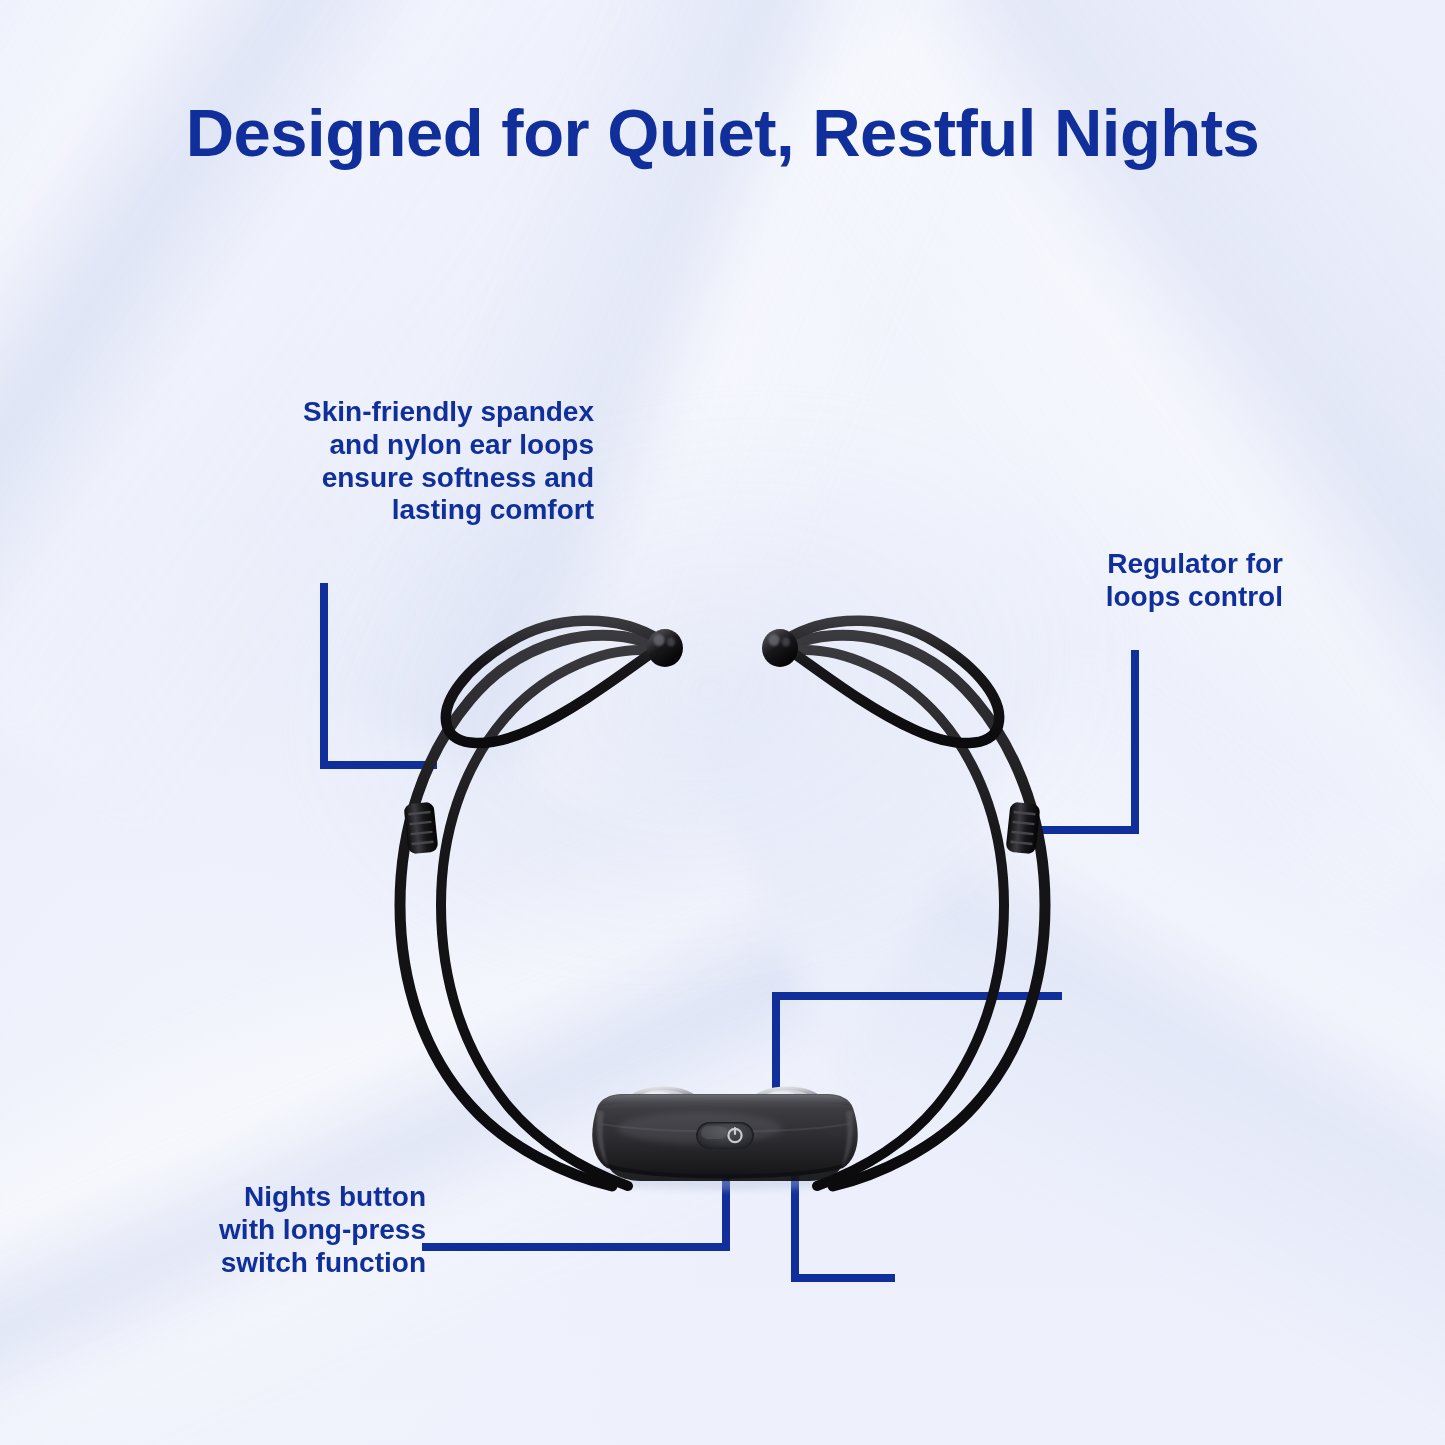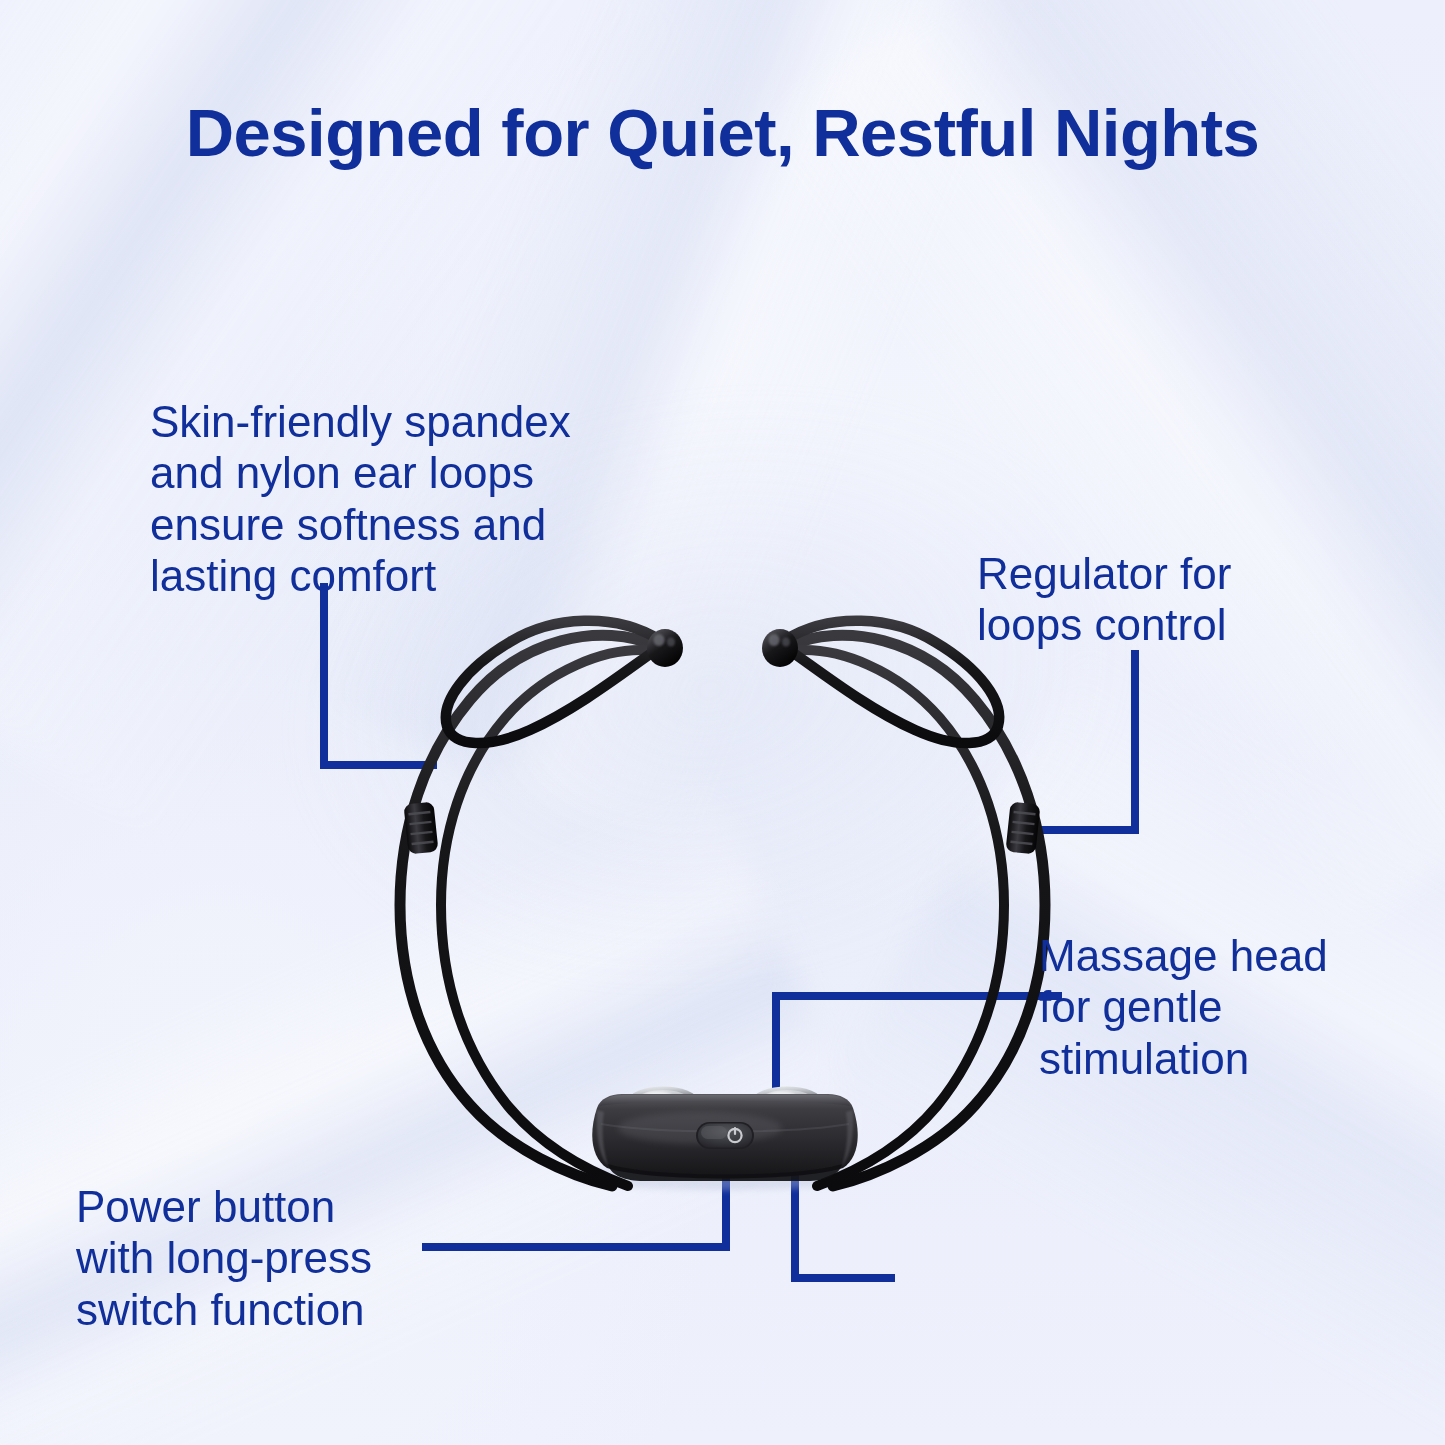--- a/index.html
+++ b/index.html
@@ -102,24 +102,24 @@
     font-weight: 700;
     letter-spacing: -0.5px;
     line-height: 1.1;
     white-space: nowrap;
   }
 
   
   .callout {
     position: absolute;
     color: #102f9b;
-    font-size: 44px;
-    font-weight: 400;
+    font-size: 28px;
+    font-weight: 700;
     line-height: 1.17;
-    text-align: left;
+    text-align: right;
     white-space: pre-line;
   }
   #lbl-earloops   { left: 150px;  top: 396px;  width: 444px; }
   #lbl-regulator  { left: 977px;  top: 548px;  width: 306px; }
   #lbl-massage    { left: 1039px; top: 930px;  width: 320px; }
   #lbl-power      { left: 76px;   top: 1181px; width: 350px; }
   #lbl-gear       { left: 876px;  top: 1219px; width: 412px; }
 
   
   #art { position: absolute; inset: 0; }
@@ -324,22 +324,19 @@
   </svg>
 
   <div class="callout" id="lbl-earloops">Skin-friendly spandex
 and nylon ear loops
 ensure softness and
 lasting comfort</div>
 
   <div class="callout" id="lbl-regulator">Regulator for
 loops control</div>
 
-  <div class="callout" id="lbl-massage">Massage head
-for gentle
-stimulation</div>
-
-  <div class="callout" id="lbl-power">Power button
+
+  <div class="callout" id="lbl-power">Nights button
 with long-press
 switch function</div>
 
 
 </div>
 
 </body></html>

